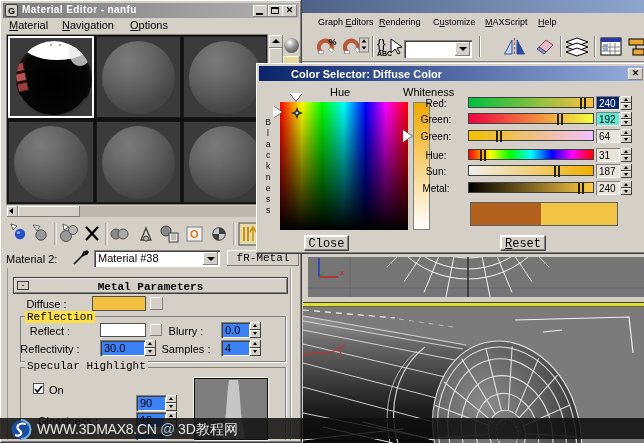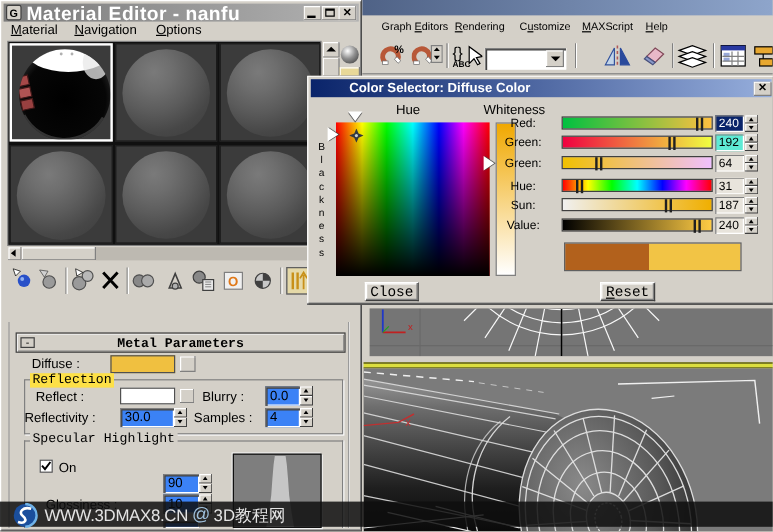--- a/index.html
+++ b/index.html
@@ -204,21 +204,21 @@
       <line x1="20" y1="120" x2="90" y2="136"></line>
       <line x1="60" y1="115" x2="130" y2="133"></line>
     </g>
   </svg>
 </div>
 
 <div class="abs raised" style="left:0;top:0;width:302px;height:443px;background:#D4D0C8;">
 
   <div class="abs" style="left:3px;top:3px;width:296px;height:15px;background:linear-gradient(to right,#7b7b7b,#b2b2b2);">
     <div class="abs" style="left:2px;top:1px;width:13px;height:13px;background:#D4D0C8;border:1px solid #404040;border-radius:2px;font-size:9px;font-weight:bold;text-align:center;line-height:12px;">G</div>
-    <span style="position:absolute;left:19px;top:1px;color:#fff;font-weight:bold;font-size:16px;letter-spacing:0.4px;">Material Editor - nanfu</span>
+    <span style="position:absolute;left:19px;top:1px;color:#fff;font-weight:bold;font-size:10px;letter-spacing:0.4px;">Material Editor - nanfu</span>
     <div class="abs raised1" style="right:31px;top:2px;width:15px;height:12px;background:#D4D0C8;">
         <div class="abs" style="left:3px;bottom:2px;width:7px;height:2px;background:#000;"></div>
       </div>
     <div class="abs raised1" style="right:16px;top:2px;width:15px;height:12px;background:#D4D0C8;">
         <div class="abs" style="left:3px;top:2px;width:8px;height:7px;border:1px solid #000;border-top-width:2px;"></div>
       </div>
     <div class="abs raised1" style="right:2px;top:2px;width:15px;height:12px;background:#D4D0C8;text-align:center;font-size:9px;font-weight:bold;line-height:11px;">✕</div>
   </div>
 
   <div class="abs" style="left:3px;top:18px;width:296px;height:15px;">
@@ -333,20 +333,34 @@
       <line x1="231" y1="3" x2="231" y2="25" stroke="#808080"></line>
         <line x1="232" y1="3" x2="232" y2="25" stroke="#fff"></line>
 
       <rect x="236" y="3" width="20" height="22" fill="#E5D9A8" stroke="#808080"></rect>
       <rect x="236" y="3" width="20" height="22" fill="none" stroke="#404040" stroke-dasharray="0" opacity="0.5"></rect>
       <path d="M241 7 v14 M245 7 v14" stroke="#C89018" stroke-width="2"></path>
       <path d="M250 21 v-12 M247 12 l3 -5 l3 5" stroke="#C89018" stroke-width="1.5" fill="none"></path>
     </svg>
   </div>
 
+  <div class="abs" style="left:3px;top:248px;width:296px;height:20px;">
+    <span class="abs" style="left:3px;top:5px;">Material 2:</span>
+    <svg class="abs" style="left:68px;top:1px;" width="20" height="18" viewBox="0 0 20 18">
+      <path d="M3 15 L11 7 M11 7 l2 -4 l2 2 l-4 2" stroke="#000" stroke-width="1.5" fill="none"></path>
+      <path d="M13 3 l3 -2 l2 2 l-2 3 z" fill="#000"></path>
+    </svg>
+    <div class="abs sunken2" style="left:91px;top:2px;width:126px;height:17px;background:#fff;">
+      <span class="abs" style="left:4px;top:2px;">Material #38</span>
+      <div class="abs raised1" style="right:2px;top:2px;width:15px;height:13px;background:#D4D0C8;">
+        <div class="abs" style="left:4px;top:5px;border-left:4px solid transparent;border-right:4px solid transparent;border-top:4px solid #000;"></div>
+      </div>
+    </div>
+    <div class="abs raised1 mono" style="left:224px;top:2px;width:72px;height:16px;background:#D4D0C8;text-align:center;font-family:'Liberation Mono',monospace;font-size:11px;padding-top:2px;">fR-Metal</div>
+  </div>
 
   <div class="abs" style="left:3px;top:268px;width:296px;height:172px;">
     <div class="abs" style="left:4px;top:0;width:2px;height:172px;box-shadow:inset 1px 0 0 #9a9a9a;"></div>
     <div class="abs" style="left:287px;top:0;width:2px;height:172px;box-shadow:inset 1px 0 0 #9a9a9a, inset -1px 0 0 #fff;"></div>
 
     <div class="abs" style="left:10px;top:9px;width:275px;height:17px;background:#D4D0C8;border:1px solid #404040;box-shadow:inset 1px 1px 0 #f0f0f0, inset -1px -1px 0 #808080;">
       <div class="abs" style="left:3px;top:3px;width:12px;height:9px;border:1px solid #404040;text-align:center;line-height:7px;font-size:9px;">-</div>
       <div class="mono" style="text-align:center;font-weight:bold;font-size:11px;padding-top:3px;">Metal Parameters</div>
     </div>
 
@@ -430,21 +444,21 @@
   <div class="abs" style="left:7px;top:54px;width:10px;font-size:8.5px;line-height:11px;text-align:center;color:#000;">B<br>l<br>a<br>c<br>k<br>n<br>e<br>s<br>s</div>
 
   <div class="abs" style="left:157px;top:39px;width:17px;height:128px;border:1px solid #808080;background:linear-gradient(to bottom,#F0A800,#FFFFFF);"></div>
   <div class="abs" style="left:147px;top:67px;width:0;height:0;border-top:6px solid transparent;border-bottom:6px solid transparent;border-left:9px solid #fff;filter:drop-shadow(1px 0 0 #404040);"></div>
 
   <span class="lbl" style="left:150px;top:35px;width:60px;font-size:10px;">Red:</span>
   <span class="lbl" style="left:150px;top:51px;width:60px;font-size:10px;">Green:</span>
   <span class="lbl" style="left:150px;top:68px;width:60px;font-size:10px;">Green:</span>
   <span class="lbl" style="left:150px;top:87px;width:60px;font-size:10px;">Hue:</span>
   <span class="lbl" style="left:150px;top:103px;width:60px;font-size:10px;">Sun:</span>
-  <span class="lbl" style="left:150px;top:120px;width:60px;font-size:10px;">Value:</span>
+  <span class="lbl" style="left:150px;top:120px;width:60px;font-size:10px;">Metal:</span>
   <div class="abs" style="left:212px;top:34px;width:126px;height:11px;border:1px solid #404040;background:linear-gradient(to right,rgb(0,192,64),rgb(255,192,64));">
       <div class="abs" style="left:111px;top:0;width:6px;height:11px;border-left:2px solid #202020;border-right:2px solid #202020;"></div>
     </div>
   <div class="abs" style="left:212px;top:50px;width:126px;height:11px;border:1px solid #404040;background:linear-gradient(to right,rgb(240,0,64),rgb(240,255,64));">
       <div class="abs" style="left:88px;top:0;width:6px;height:11px;border-left:2px solid #202020;border-right:2px solid #202020;"></div>
     </div>
   <div class="abs" style="left:212px;top:67px;width:126px;height:11px;border:1px solid #404040;background:linear-gradient(to right,rgb(240,192,0),rgb(240,192,255));">
       <div class="abs" style="left:27px;top:0;width:6px;height:11px;border-left:2px solid #202020;border-right:2px solid #202020;"></div>
     </div>
   <div class="abs" style="left:212px;top:86px;width:126px;height:11px;border:1px solid #404040;background:linear-gradient(to right,#f00 0%,#ff0 17%,#0f0 33%,#0ff 50%,#00f 67%,#f0f 83%,#f00 100%);">

